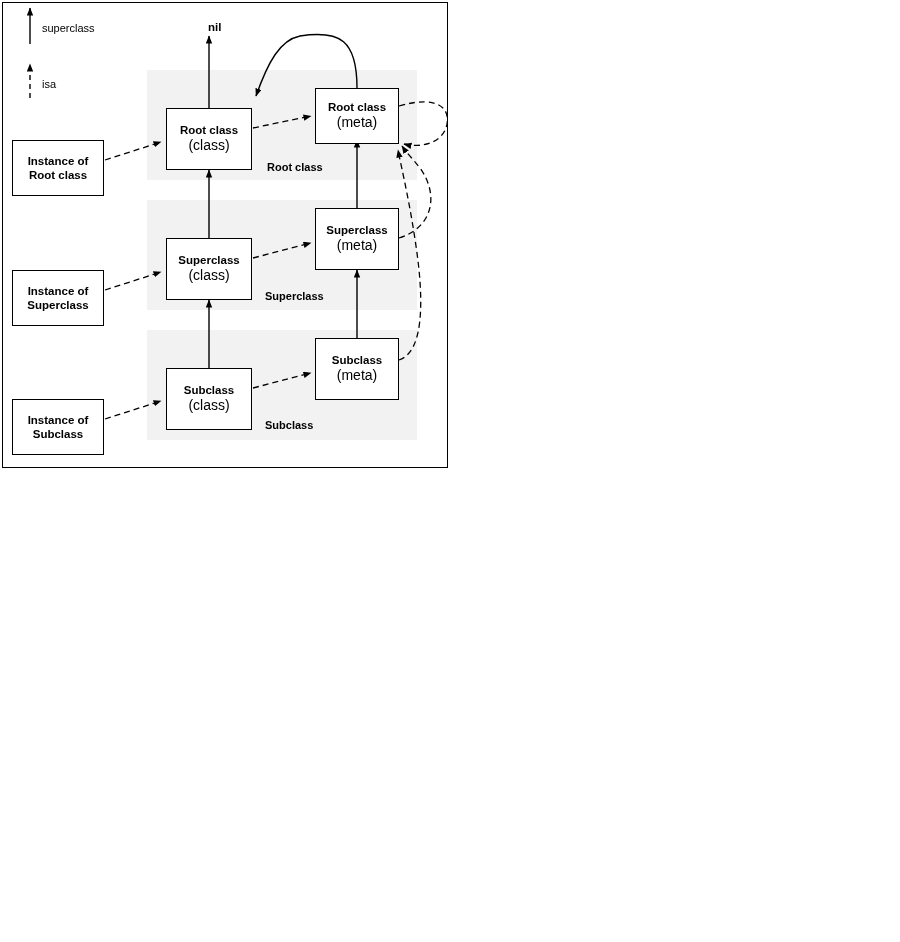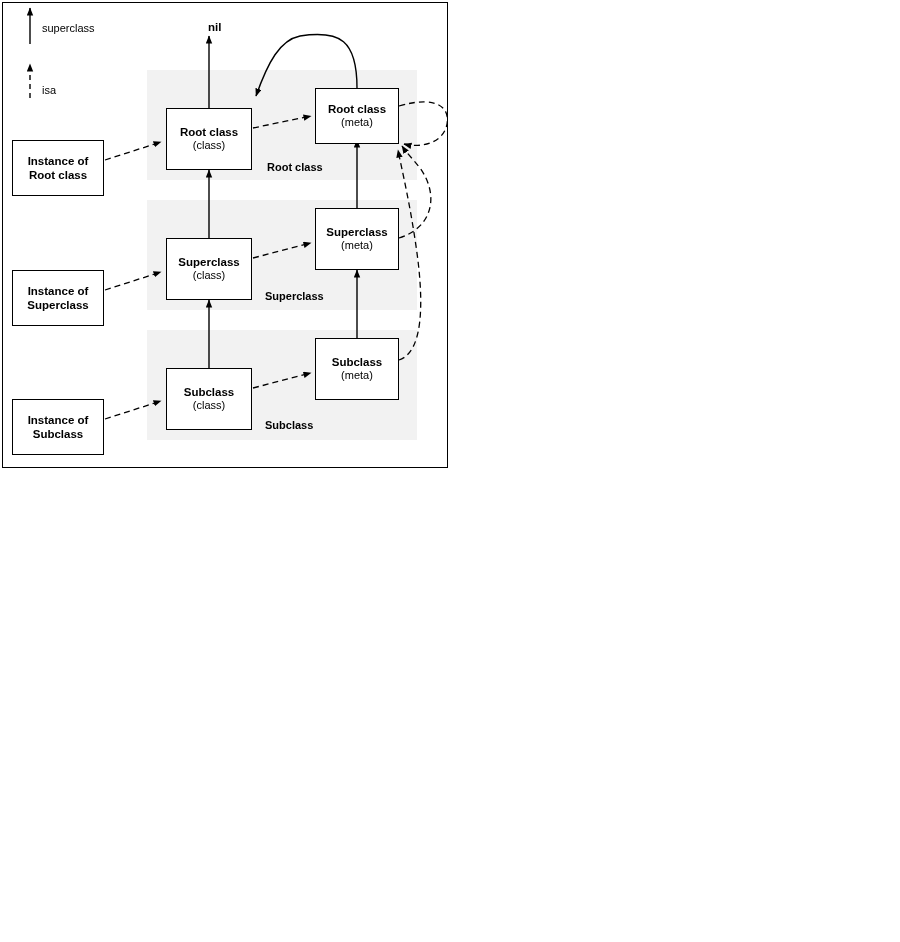--- a/index.html
+++ b/index.html
@@ -54,21 +54,21 @@
     justify-content: center;
     line-height: 1.25;
   }
   .node .l1 {
     font-size: 11.5px;
     font-weight: bold;
     color: #000000;
     text-align: center;
   }
   .node .l2 {
-    font-size: 11px;
+    font-size: 14px;
     font-weight: normal;
     color: #000000;
     text-align: center;
   }
   .legend-text {
     position: absolute;
     font-size: 11px;
     color: #000000;
     white-space: nowrap;
   }
@@ -140,21 +140,21 @@
     <line x1="253" y1="388" x2="311" y2="373" stroke="#000000" stroke-width="1.3" stroke-dasharray="6,4" marker-end="url(#arrow-dash)"></line>
 
     <path d="M 399,106 C 440,94 452,110 446,128 C 440,144 420,148 404,144" fill="none" stroke="#000000" stroke-width="1.3" stroke-dasharray="6,4" marker-end="url(#arrow-dash)"></path>
 
     <path d="M 399,238 C 432,228 440,196 420,168 C 412,158 406,152 402,146" fill="none" stroke="#000000" stroke-width="1.3" stroke-dasharray="6,4" marker-end="url(#arrow-dash)"></path>
 
     <path d="M 399,360 C 424,352 424,300 416,246 C 410,204 402,170 398,150" fill="none" stroke="#000000" stroke-width="1.3" stroke-dasharray="6,4" marker-end="url(#arrow-dash)"></path>
   </svg>
 
   <div class="legend-text" style="left:42px; top:22px;">superclass</div>
-  <div class="legend-text" style="left:42px; top:84px;">isa</div>
+  <div class="legend-text" style="left:42px; top:78px;">isa</div>
 
   <div class="nil-text" style="left:200px; top:21px;margin-left:8px;">nil</div>
 
   <div class="node" style="left:12px; top:140px; width:92px; height:56px;">
     <div class="l1">Instance of</div>
     <div class="l1">Root class</div>
   </div>
 
   <div class="node" style="left:12px; top:270px; width:92px; height:56px;">
     <div class="l1">Instance of</div>

